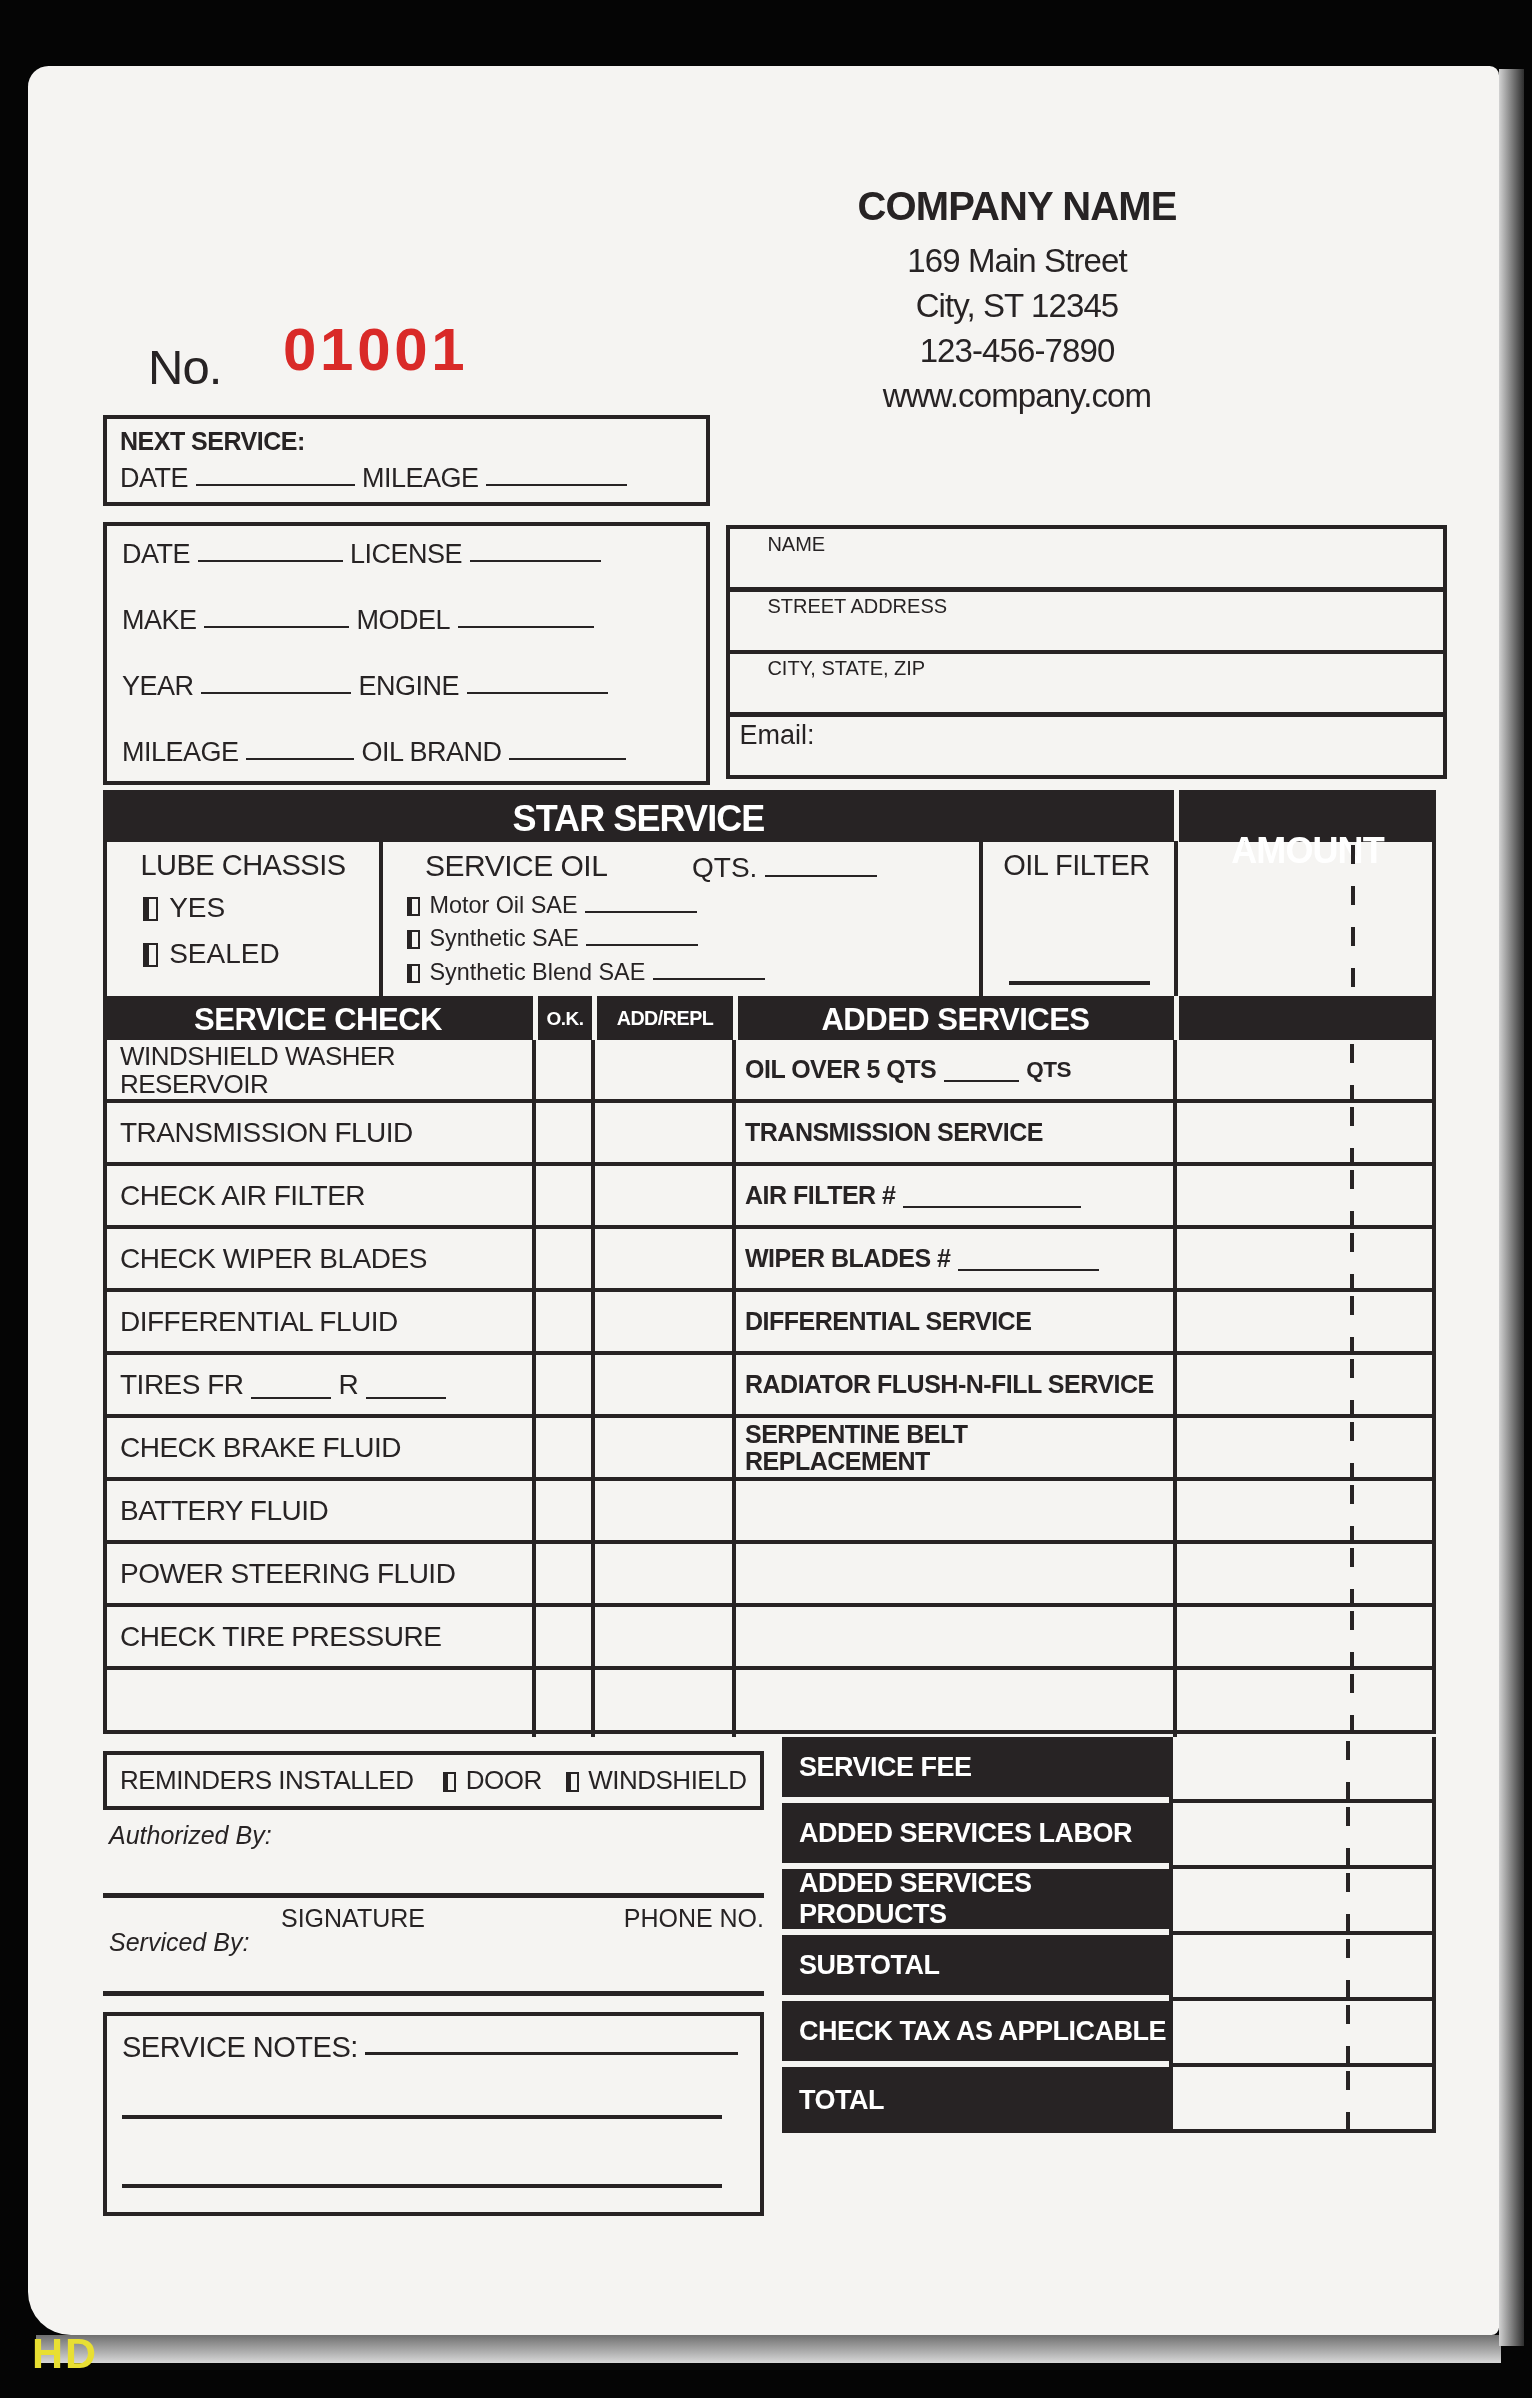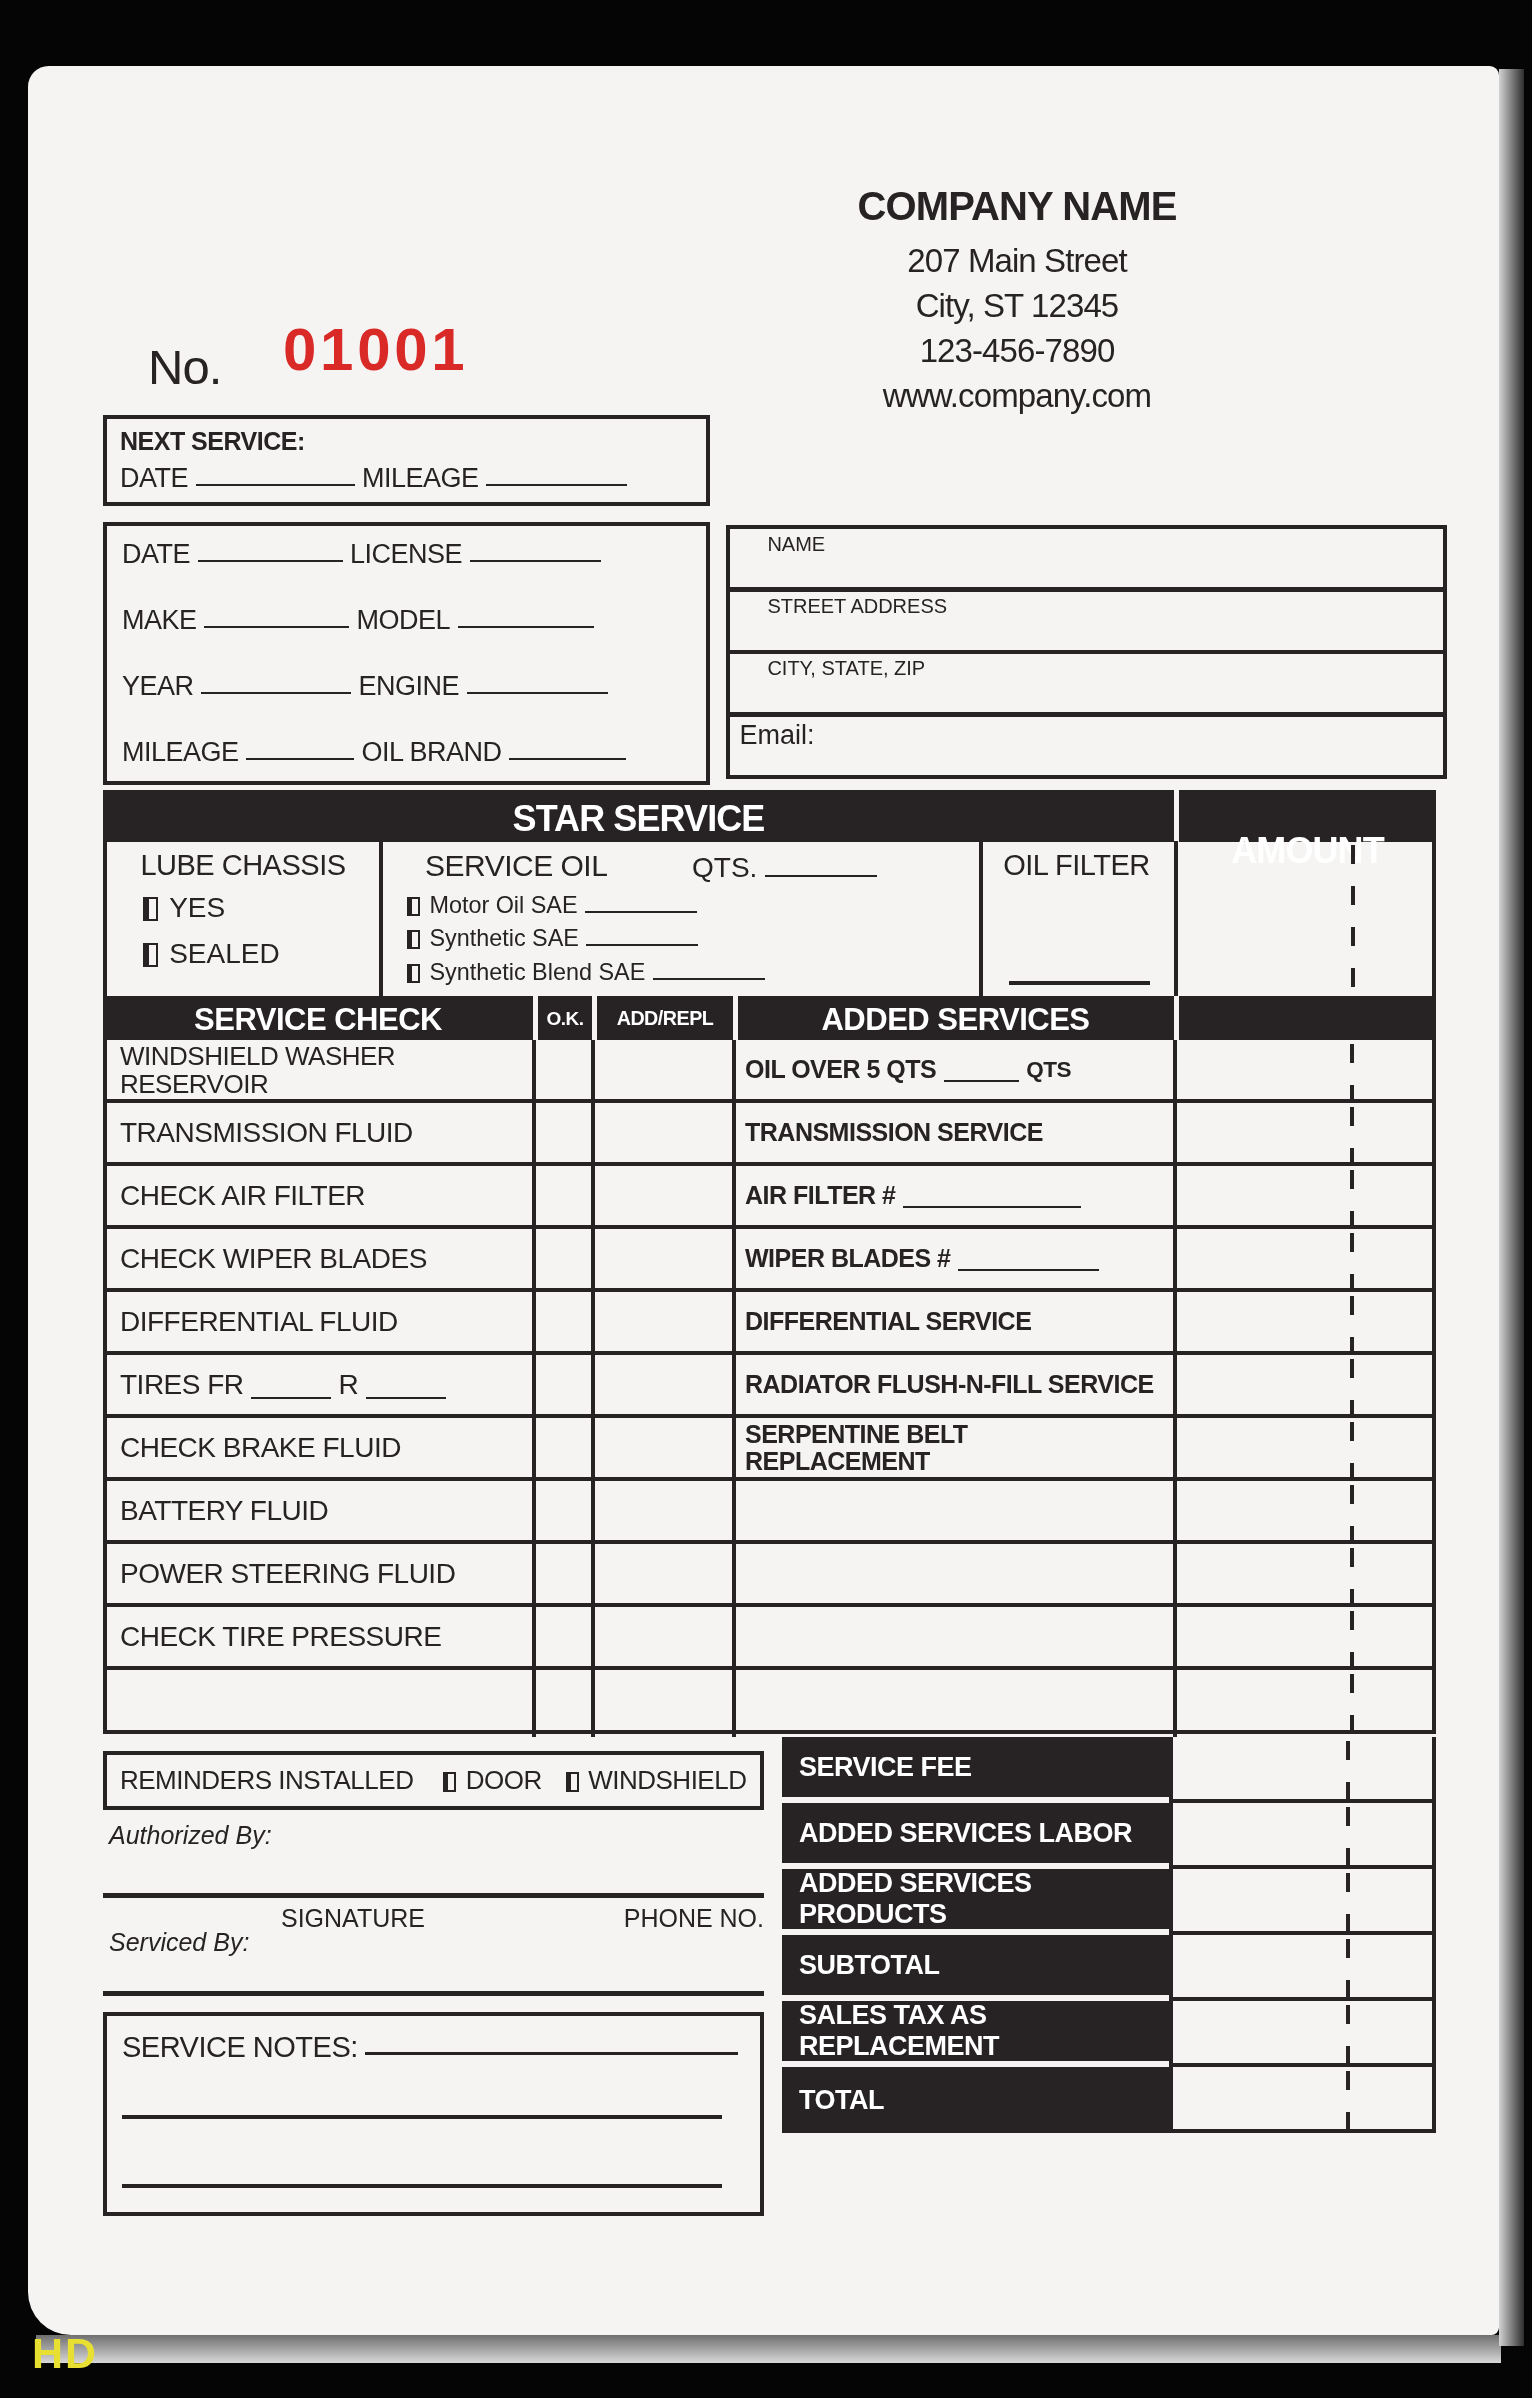--- a/index.html
+++ b/index.html
@@ -68,21 +68,21 @@
 <div class="canvas">
   <div class="paper"></div>
   <div class="shadow-bottom"></div>
   <div class="shadow-right"></div>
 
   <div class="abs no-label" style="left:148px;top:339px;">No.</div>
   <div class="abs no-value" style="left:283px;top:315px;">01001</div>
 
   <div class="abs company" style="left:783px;top:184px;">
     <div class="cname">COMPANY NAME</div>
-    <div class="cline">207 Main Street</div>
+    <div class="cline">169 Main Street</div>
     <div class="cline">City, ST 12345</div>
     <div class="cline">123-456-7890</div>
     <div class="cline">www.company.com</div>
   </div>
 
   <div class="abs box" style="left:103px;top:415px;width:607px;height:91px;padding:7.5px 13px;">
     <div style="font-size:25px;font-weight:bold;letter-spacing:-0.5px;">NEXT SERVICE:</div>
     <div class="hrow" style="margin-top:7.5px;">
       <span class="flabel">DATE</span>
       <span class="bl" style="width:159px;"></span>
@@ -359,21 +359,21 @@
           <div class="cents" style="left:173px;"></div>
         </div>
     </div>
     <div class="trow">
       <div class="tlabel">SUBTOTAL</div>
       <div class="tamount">
           <div class="cents" style="left:173px;"></div>
         </div>
     </div>
     <div class="trow">
-      <div class="tlabel">SALES TAX AS REPLACEMENT</div>
+      <div class="tlabel">CHECK TAX AS APPLICABLE</div>
       <div class="tamount">
           <div class="cents" style="left:173px;"></div>
         </div>
     </div>
     <div class="trow">
       <div class="tlabel" style="height:66px;">TOTAL</div>
       <div class="tamount">
           <div class="cents" style="left:173px;"></div>
         </div>
     </div>

